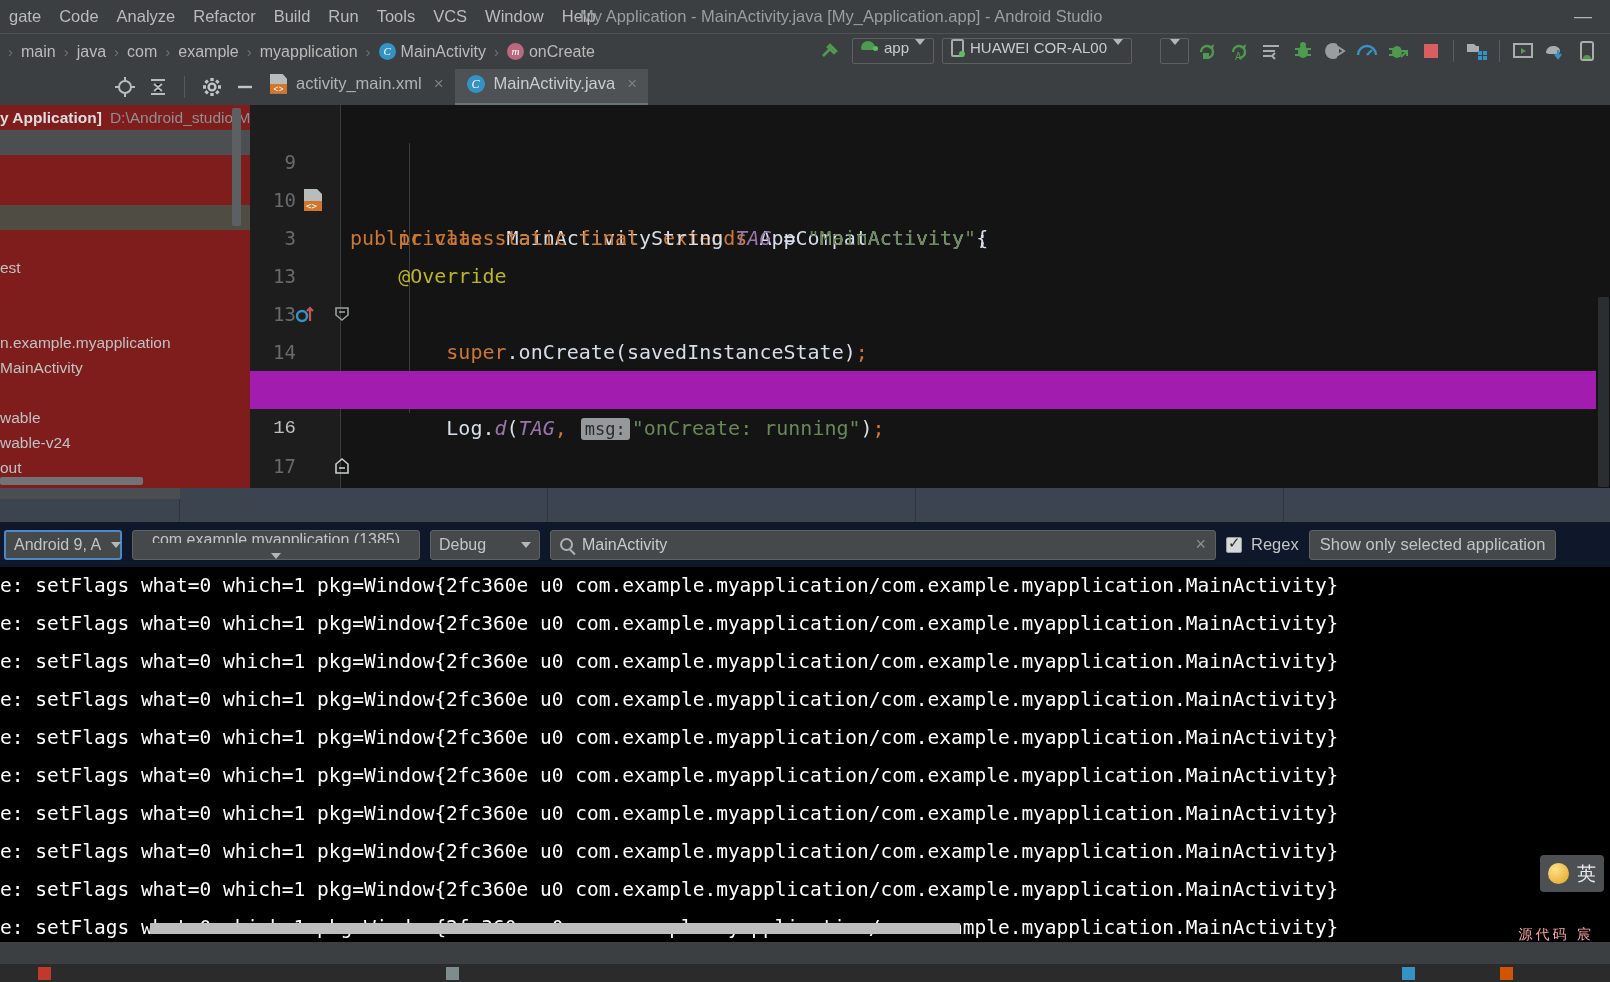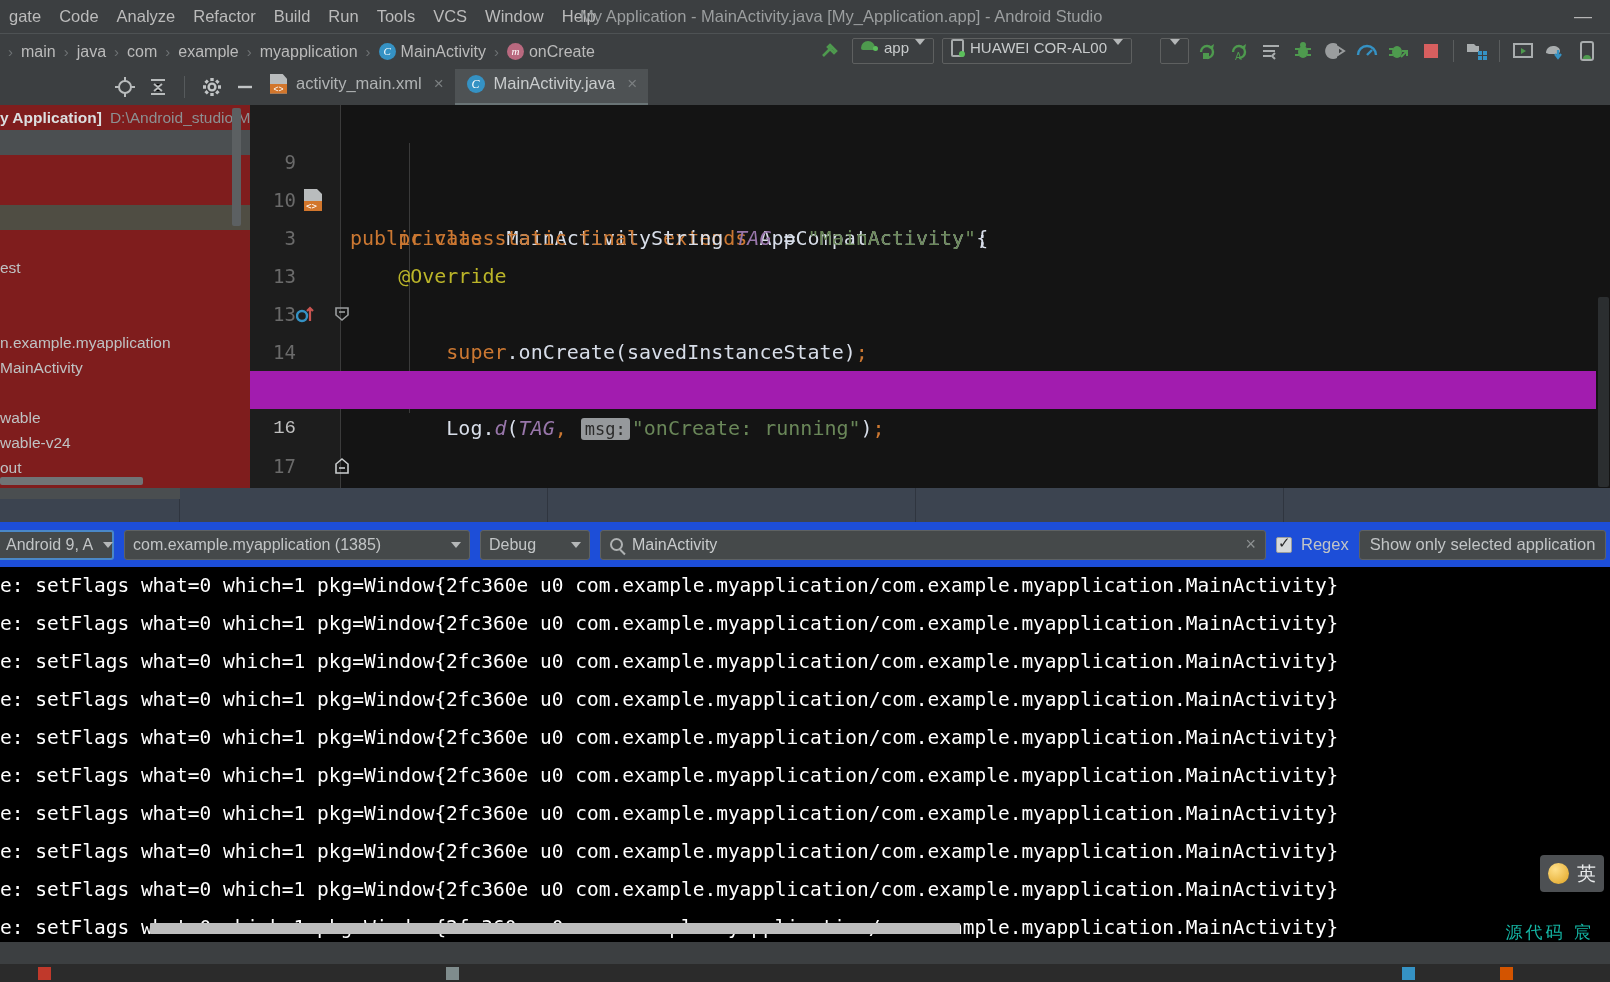--- a/index.html
+++ b/index.html
@@ -211,22 +211,22 @@
   }
   .splitter .seg { height: 100%; border-right: 1px solid #2f353f; }
   .splitter .mini-h {
     position:absolute; left: 0; top: 0px; width: 180px; height: 11px;
     background:#4a4e50;
   }
 
   
   .logbar {
     position: absolute; left: 0; top: 522px; width: 1610px; height: 45px;
-    background: #1d4ed8; display: flex; align-items: center; gap: 10px;
-    padding-left: 4px;
+    background: #0f172a; display: flex; align-items: center; gap: 10px;
+    padding-left: 12px;
   }
   .lb-combo {
     height: 30px; border: 1px solid #5e6263; border-radius: 3px; background: #45494a;
     display: flex; align-items: center; justify-content: space-between; gap: 10px;
     padding: 0 8px; color: #c2c5c6; font-size: 16px; white-space: nowrap;
   }
   .lb-combo.focus { border: 2px solid #4a88c7; }
   .lb-search {
     flex: 1; height: 30px; border: 1px solid #5e6263; border-radius: 3px;
     background: #45494a; display: flex; align-items: center; gap: 9px;
@@ -265,21 +265,21 @@
     font-size: 19.5px; padding-left: 0px;
   }
   .log-hscroll {
     position: absolute; left: 150px; bottom: 8px; width: 810px; height: 11px;
     background: #bdbdbd; border-radius: 1px;
   }
 
   
   .watermark {
     position: absolute; right: 16px; bottom: 38px;
-    color: #14b8a6; font-size: 17px; letter-spacing: 3px;
+    color: #fca5a5; font-size: 14px; letter-spacing: 3px;
     font-family: "DejaVu Sans", sans-serif;
   }
   .ime {
     position: absolute; right: 6px; top: 855px; height: 37px;
     background: #4d5053; border-radius: 4px; display:flex; align-items:center;
     gap: 8px; padding: 0 8px; box-shadow: 0 1px 4px rgba(0,0,0,.5);
   }
   .ime .ball {
     width:21px; height:21px; border-radius:50%;
     background: radial-gradient(circle at 35% 30%, #ffe08a, #e0a321);
@@ -624,21 +624,21 @@
     <div class="seg" style="width:368px"></div>
     <div class="seg" style="width:368px"></div>
     <div class="seg" style="width:326px; border-right:none"></div>
   </div>
 
   <div class="logbar">
     <span class="lb-combo focus" style="width:118px; margin-left:-8px;">
       <span>Android 9, A</span>
       <span class="tri-down"></span>
     </span>
-    <span class="lb-combo" style="width:346px;">
+    <span class="lb-combo" style="width:288px;flex-direction:column;">
       <span style="overflow:hidden;text-overflow:clip;">com.example.myapplication (1385)</span>
       <span class="tri-down"></span>
     </span>
     <span class="lb-combo" style="width:110px;">
       <span>Debug</span>
       <span class="tri-down"></span>
     </span>
     <span class="lb-search" style="max-width:666px;">
       <span class="mag"></span>
       <span style="flex:1">MainActivity</span>

